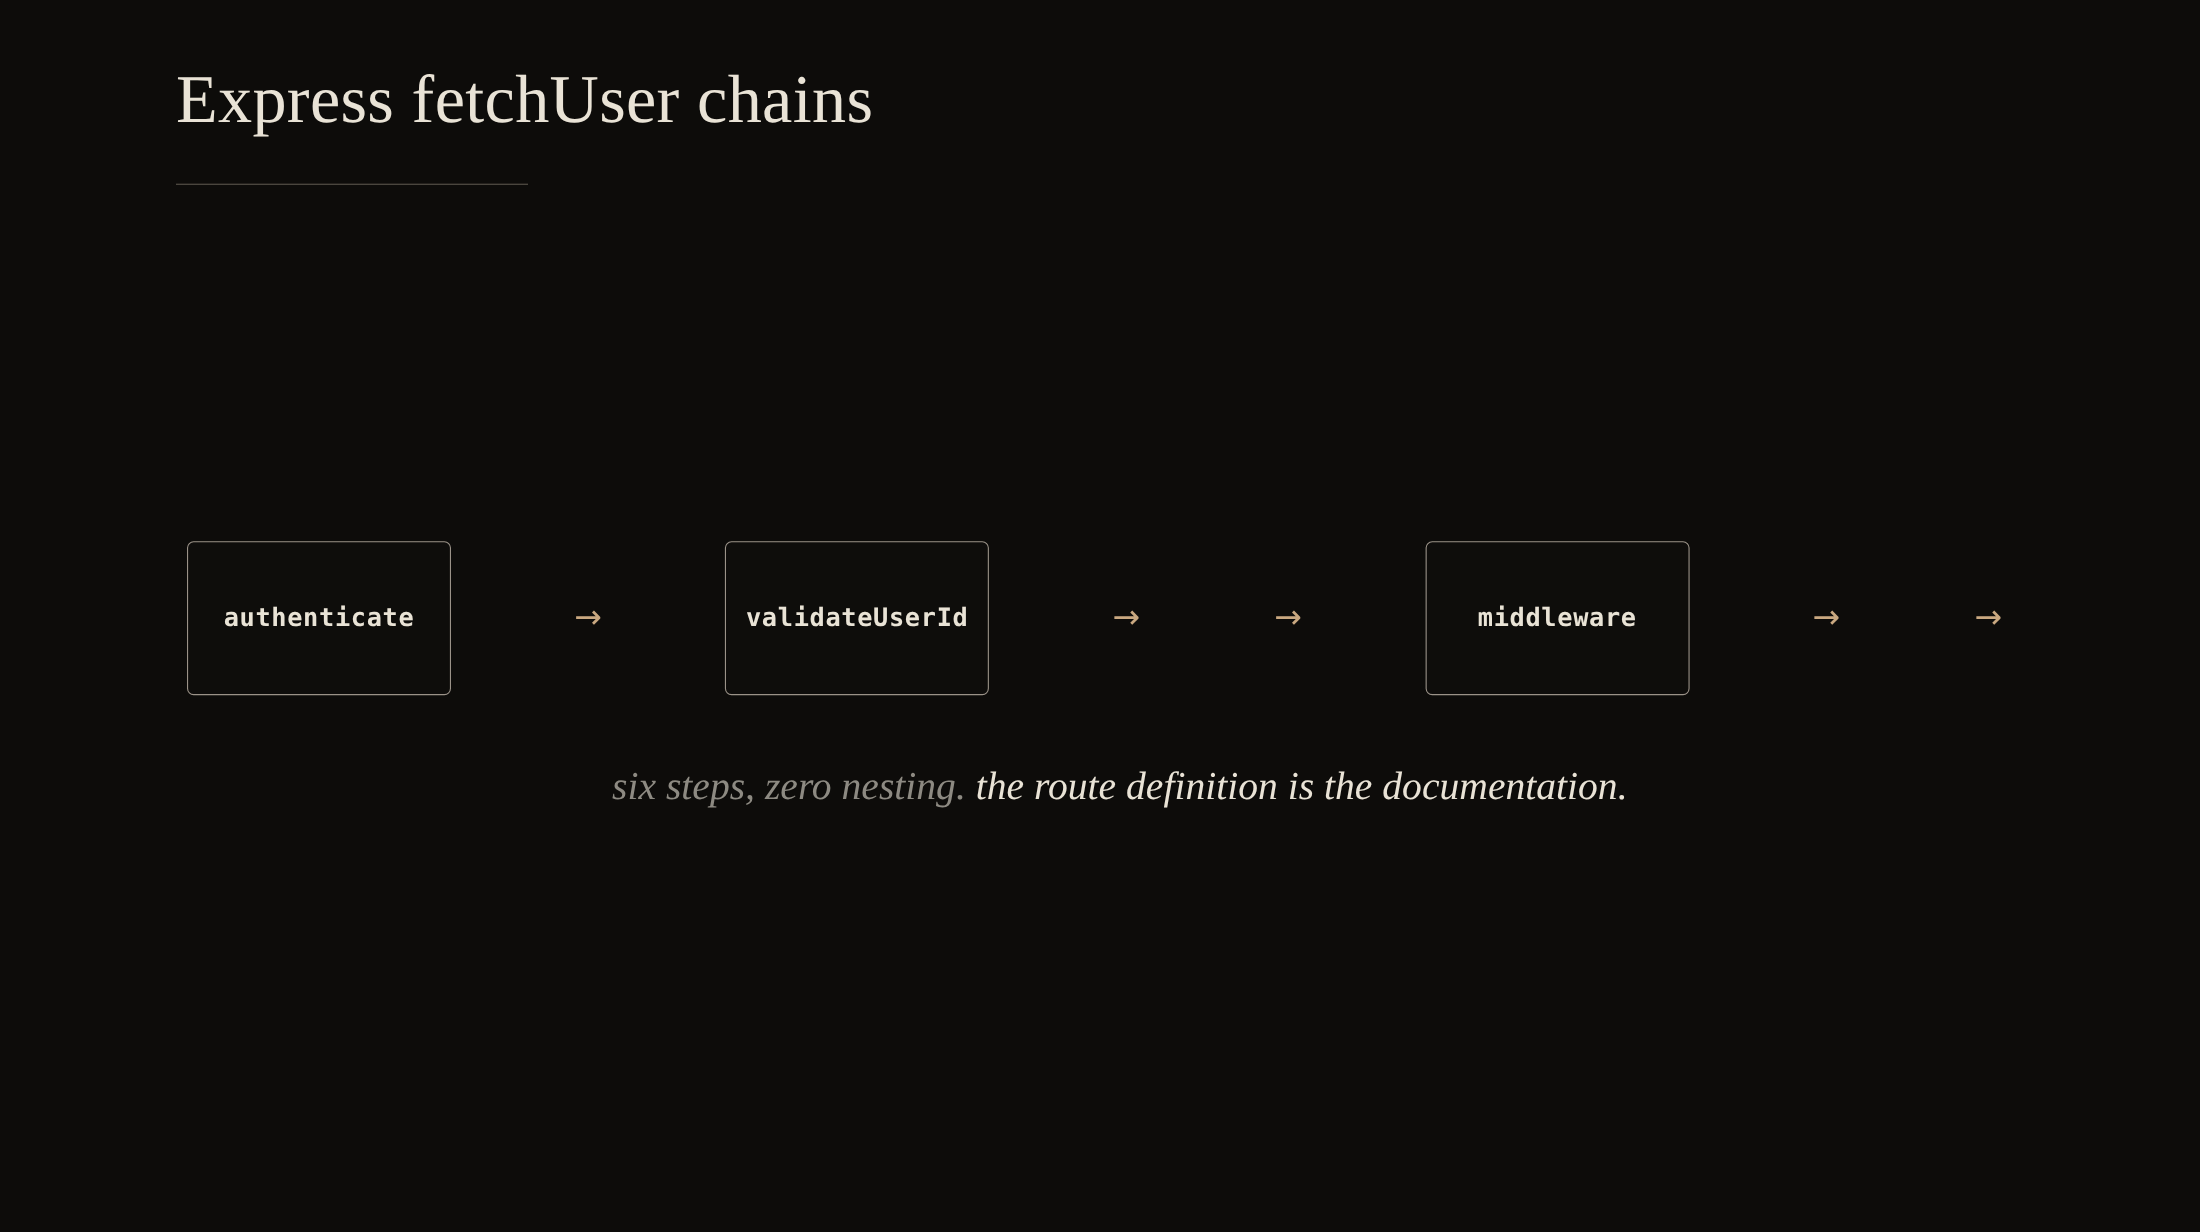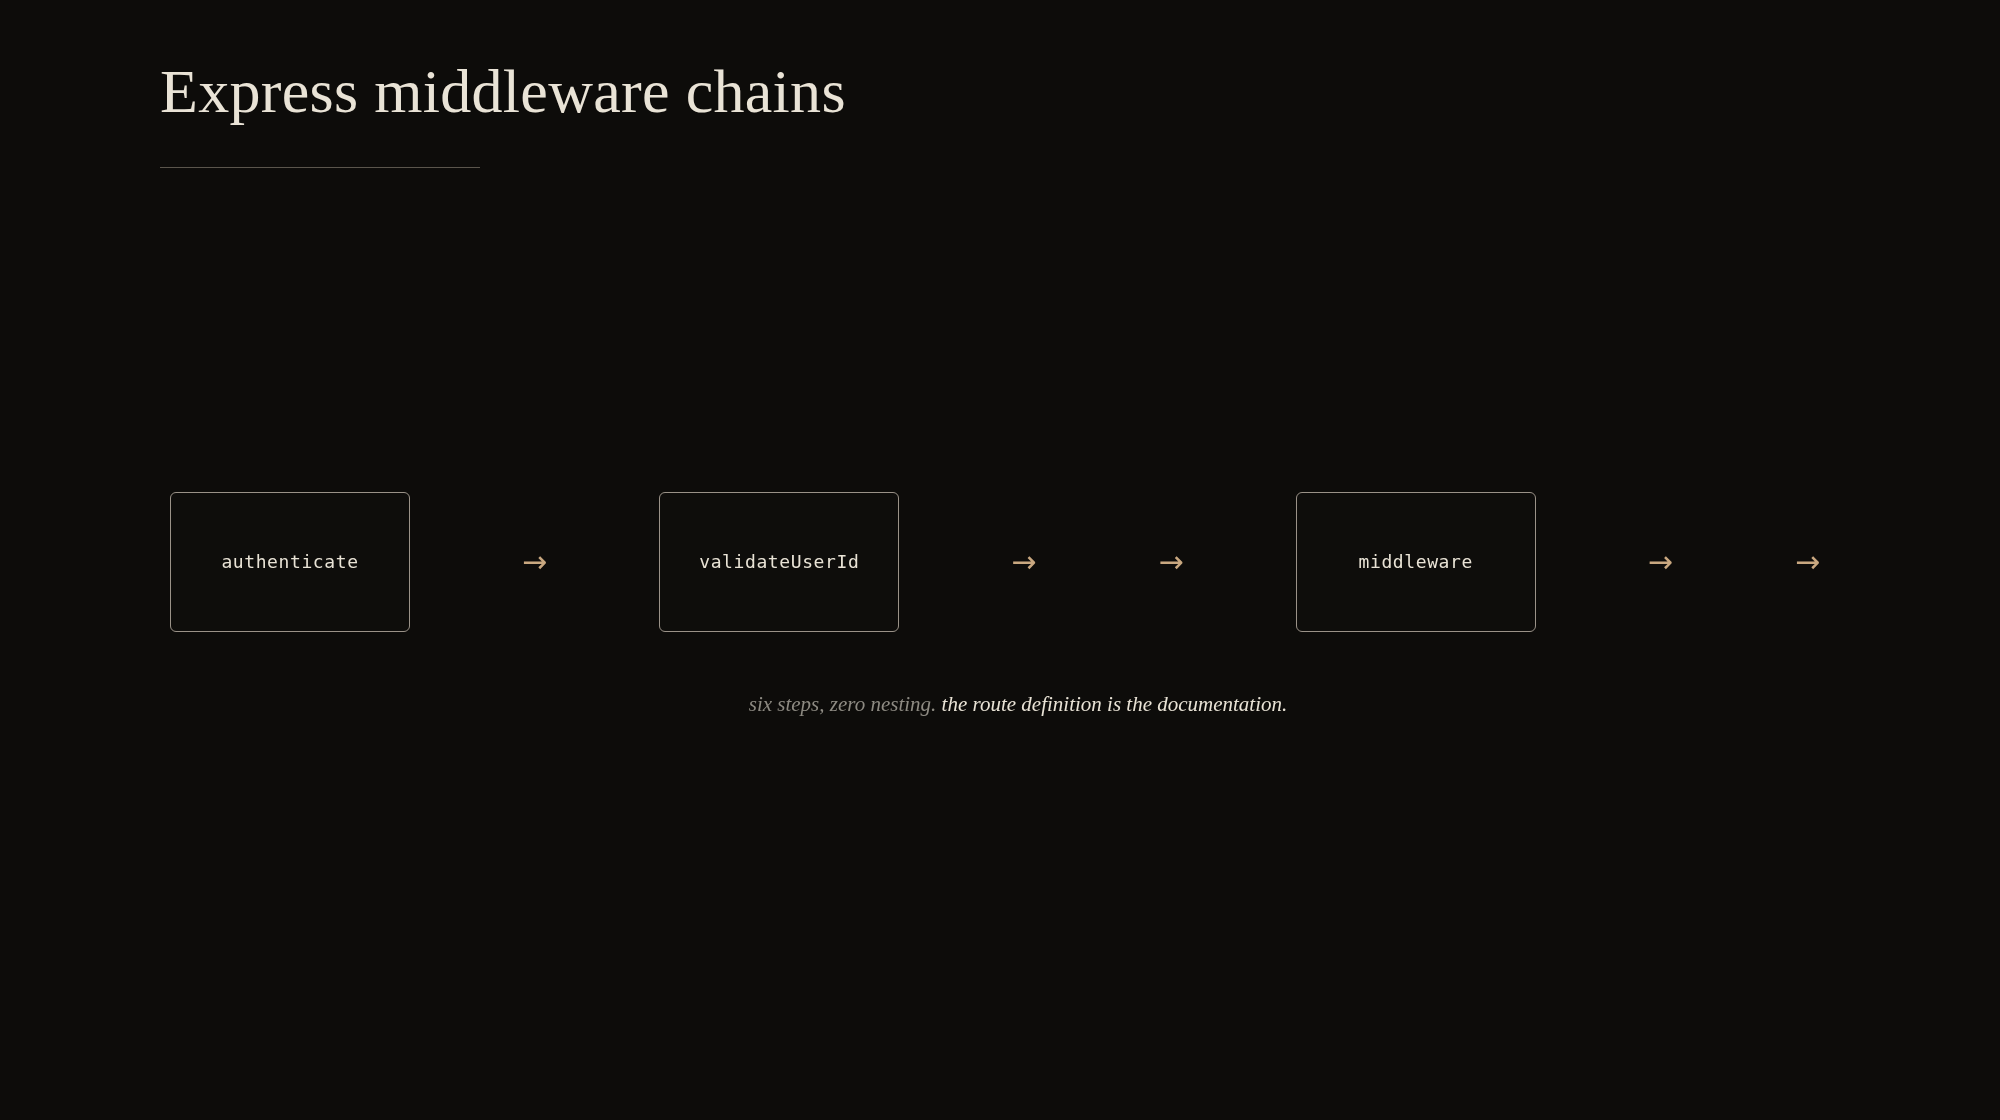--- a/index.html
+++ b/index.html
@@ -68,22 +68,22 @@
     border-radius: 6px;
     background: #0e0d0b;
     display: flex;
     align-items: center;
     justify-content: center;
     padding: 0 8px;
   }
 
   .flow-node-label {
     font-family: "DejaVu Sans Mono", "Liberation Mono", monospace;
-    font-size: 18px;
-    font-weight: 400;
+    font-size: 23px;
+    font-weight: 700;
     color: #e9e3d6;
     letter-spacing: 0.6px;
     white-space: nowrap;
     line-height: 1;
   }
 
   .flow-arrow {
     flex: 0 0 45px;
     width: 45px;
     height: 140px;
@@ -99,40 +99,40 @@
 
   
   #caption {
     position: absolute;
     left: 0;
     right: 0;
     top: 690px;
     text-align: center;
     font-family: "Liberation Serif", "DejaVu Serif", serif;
     font-style: italic;
-    font-size: 21px;
+    font-size: 36px;
     line-height: 1.35;
     padding-left: 36px;
   }
 
   #caption-lead {
     color: #8d8a82;
   }
 
   #caption-main {
     color: #e9e3d6;
   }
 </style>
 </head>
 <body>
 
 <div id="stage">
 
   <div id="header">
-    <h1 id="page-title">Express middleware chains</h1>
+    <h1 id="page-title">Express fetchUser chains</h1>
     <div id="title-rule"></div>
   </div>
 
   <div id="flow-row">
 
     <div class="flow-node">
       <span class="flow-node-label">authenticate</span>
     </div>
 
     <div class="flow-arrow">→</div>

